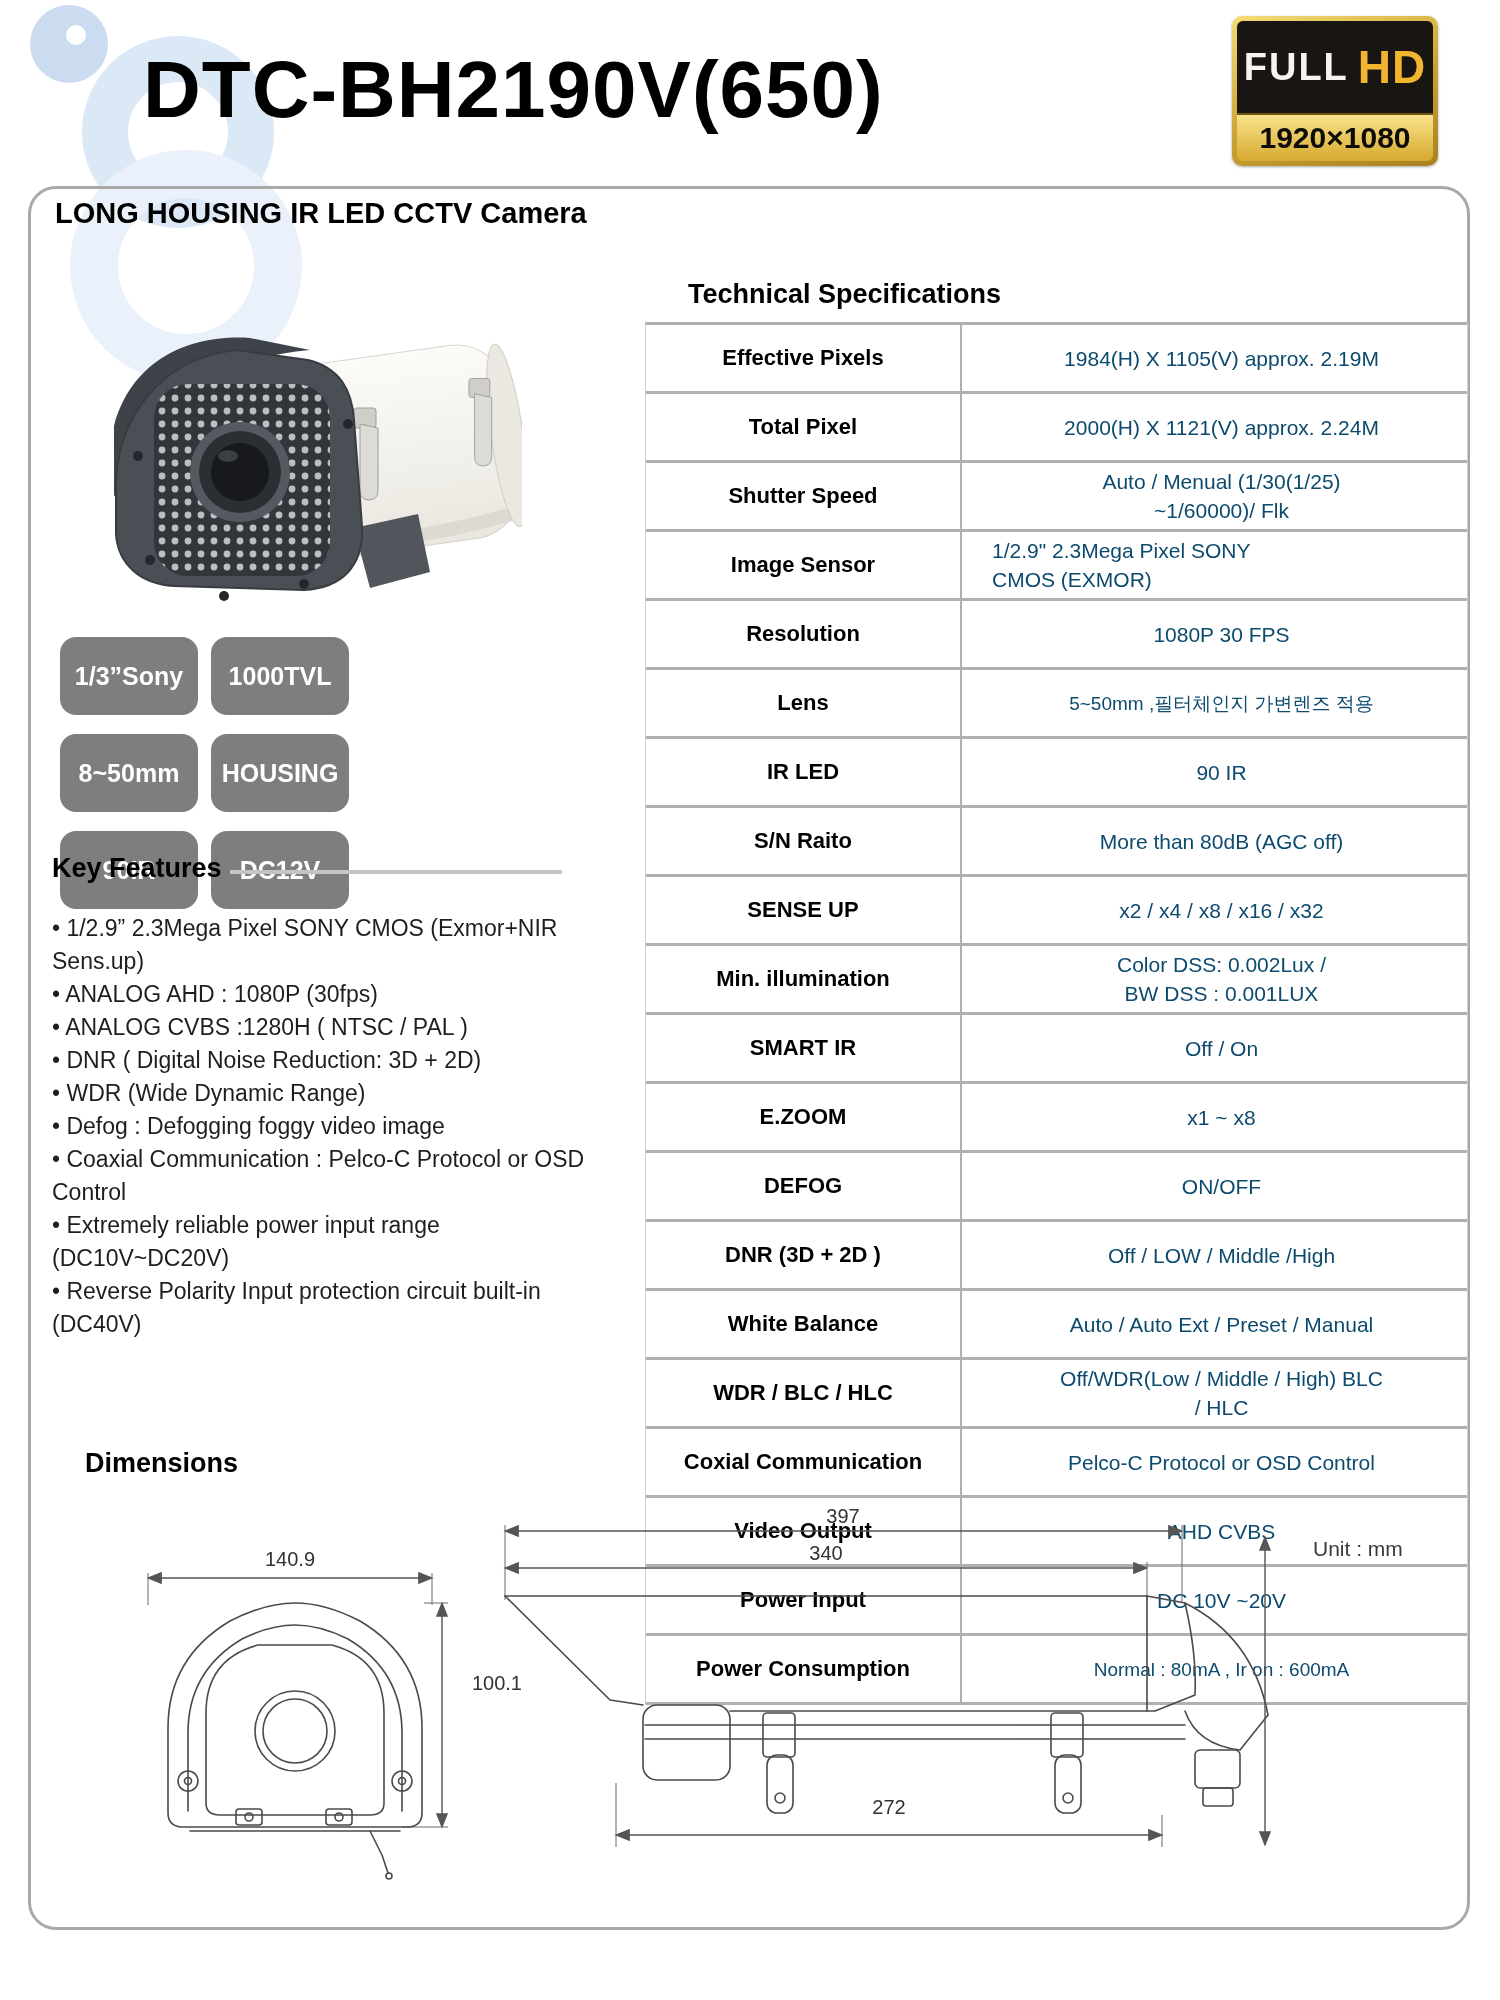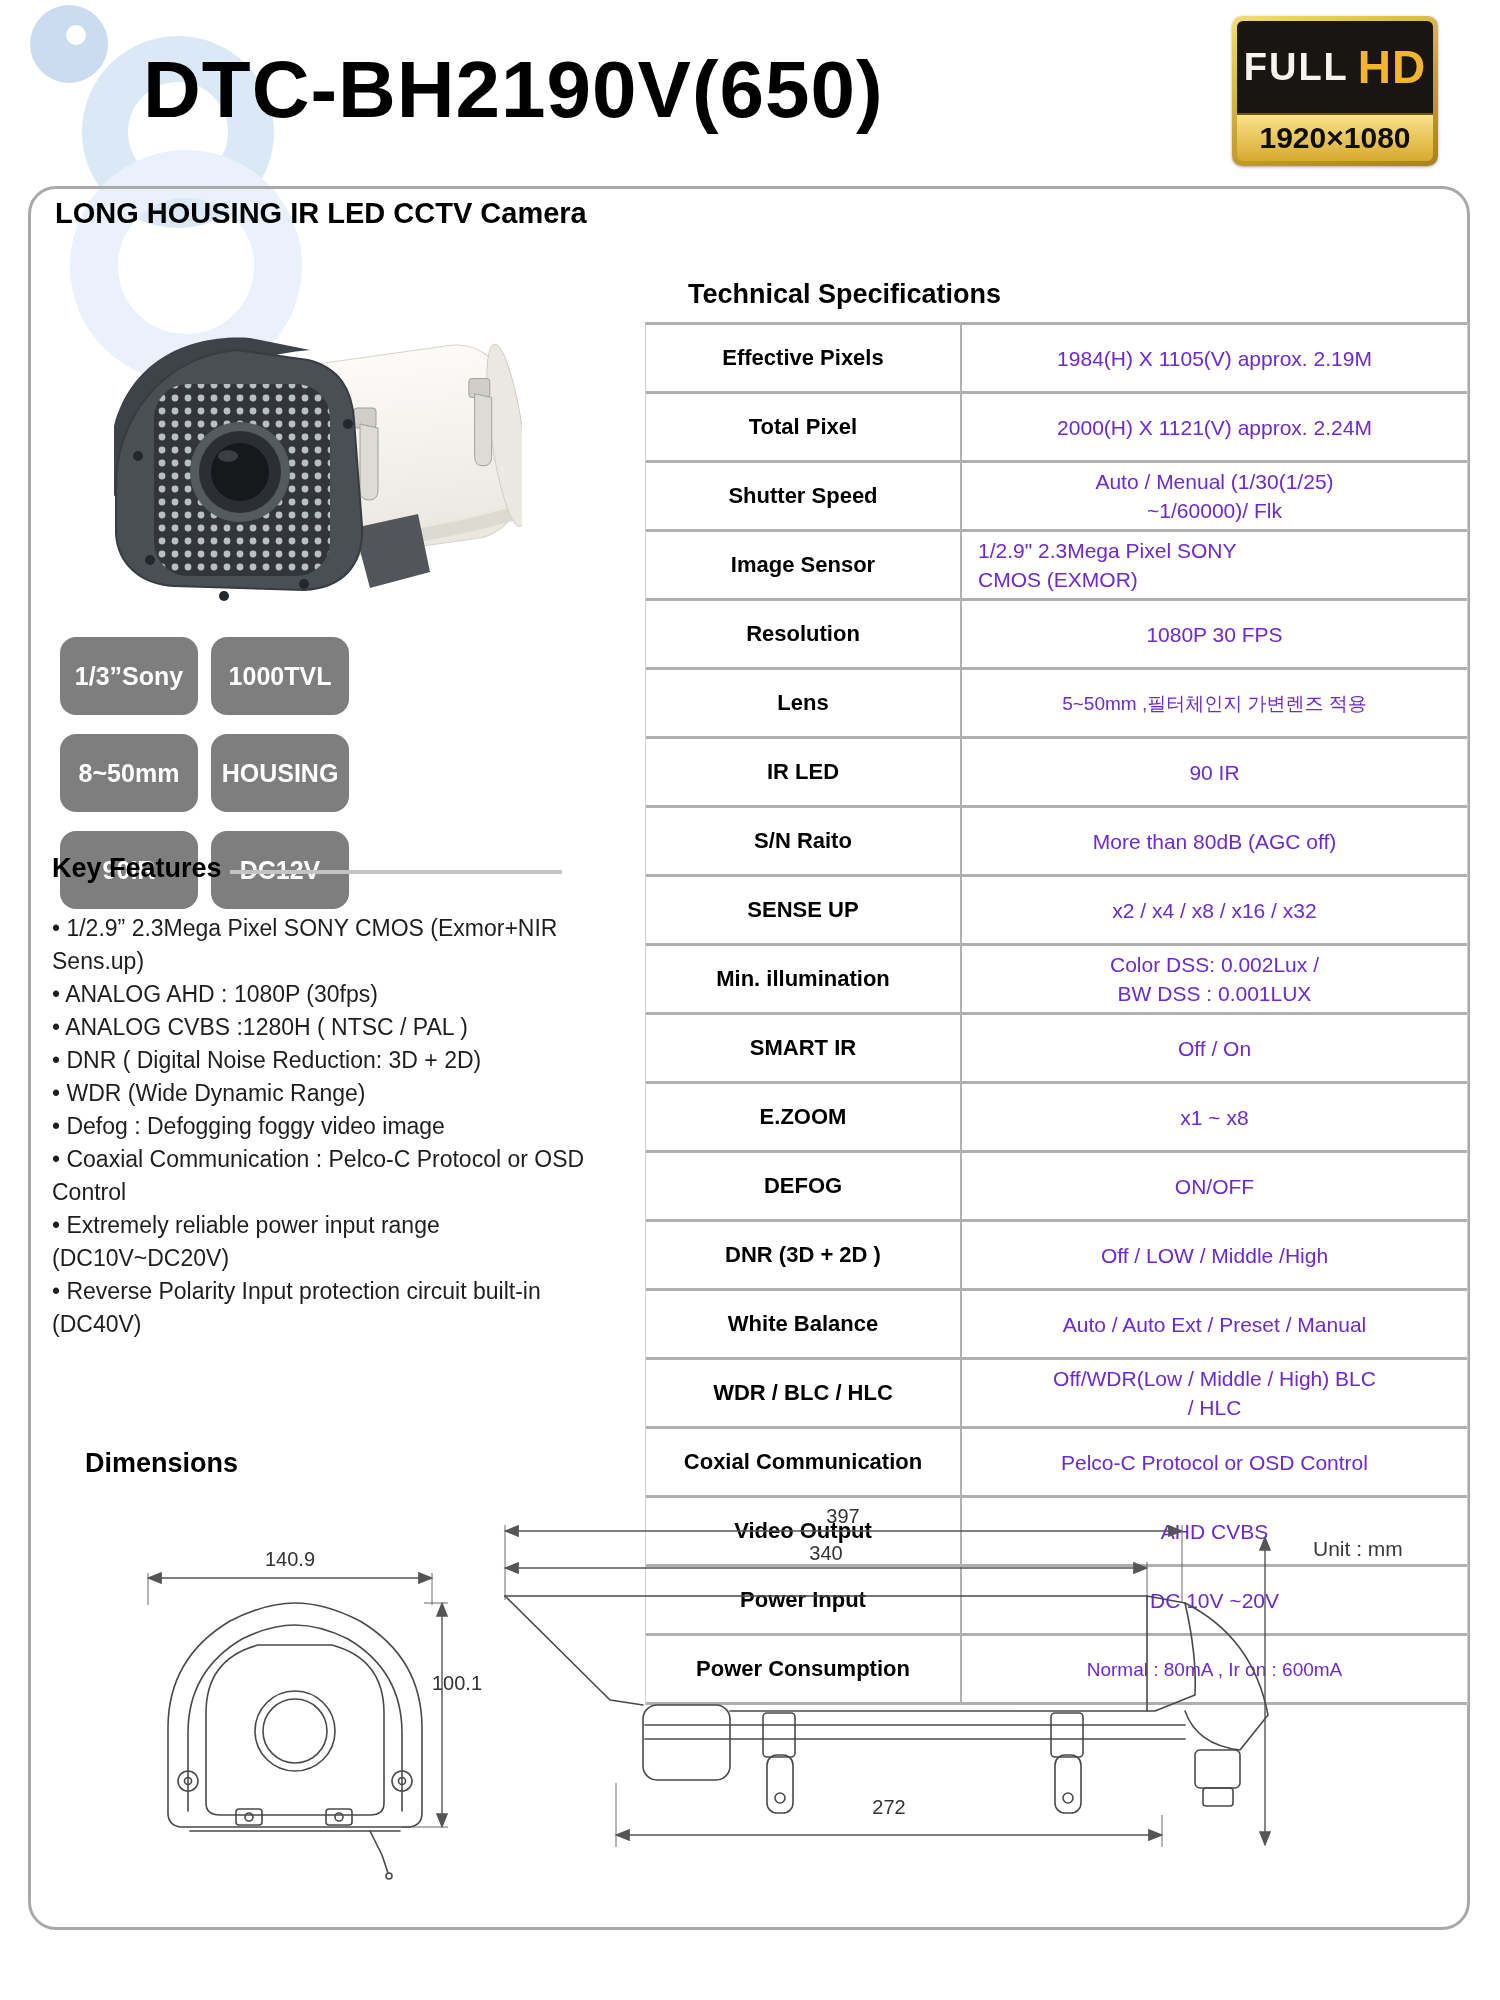--- a/index.html
+++ b/index.html
@@ -41,31 +41,31 @@
   #kf-rule{position:absolute;left:230px;top:870px;width:332px;height:4px;background:#c4c4c4;z-index:2;}
   #kf-list{position:absolute;left:52px;top:912px;width:548px;z-index:2;}
   .kf-item{font-size:23px;line-height:33px;color:#1e1e1e;}
   
   #spec-heading{left:688px;top:279px;}
   #spec-table{position:absolute;left:645px;top:322px;width:823px;z-index:2;box-sizing:border-box;
               border-top:3px solid #b0b0b0;border-left:1px solid #cfcfcf;border-right:1px solid #cfcfcf;}
   .spec-row{display:flex;border-bottom:3px solid #b0b0b0;min-height:51px;}
   .spec-label{width:316px;border-right:2px solid #b0b0b0;display:flex;align-items:center;justify-content:center;
               font-weight:bold;font-size:22px;color:#000;text-align:center;padding:20px 6px;box-sizing:border-box;}
-  .spec-value{flex:1;display:flex;align-items:center;justify-content:center;font-size:21px;color:#6d28d9;
-              text-align:center;white-space:pre-line;line-height:29px;padding:4px 6px;box-sizing:border-box;}
+  .spec-value{flex:1;display:flex;align-items:center;justify-content:center;font-size:21px;color:#0c4a6e;
+              text-align:center;white-space:pre-line;line-height:29px;padding:4px 6px;box-sizing:border-box;margin-left:14px;}
   .spec-row:nth-child(4) .spec-value{justify-content:flex-start;text-align:left;padding-left:16px;}
   .spec-row:nth-child(6) .spec-value{font-size:19px;}
   .spec-row:nth-child(20) .spec-value{font-size:19px;}
   
   #dim-heading{left:85px;top:1448px;}
   #unit-label{position:absolute;left:1313px;top:1537px;z-index:2;font-size:21px;color:#3a3a3a;}
   .dim-num{position:absolute;z-index:3;font-size:20px;color:#333;text-align:center;width:100px;}
   #dim-front-w{left:240px;top:1548px;}
-  #dim-front-h{left:432px;top:1672px;width:90px;text-align:left;}
+  #dim-front-h{left:432px;top:1672px;width:90px;text-align:right;}
   #dim-397{left:793px;top:1505px;}
   #dim-340{left:776px;top:1542px;}
   #dim-272{left:839px;top:1796px;}
   #front-view{position:absolute;left:130px;top:1563px;z-index:2;}
   #side-view{position:absolute;left:495px;top:1515px;z-index:2;}
   svg .ln{stroke:#4a4a4a;stroke-width:1.6;fill:none;stroke-linejoin:round;stroke-linecap:round;}
   svg .thin{stroke:#6a6a6a;stroke-width:1;fill:none;}
   svg .dim{stroke:#555;stroke-width:1.4;fill:none;}
 </style>
 </head>

